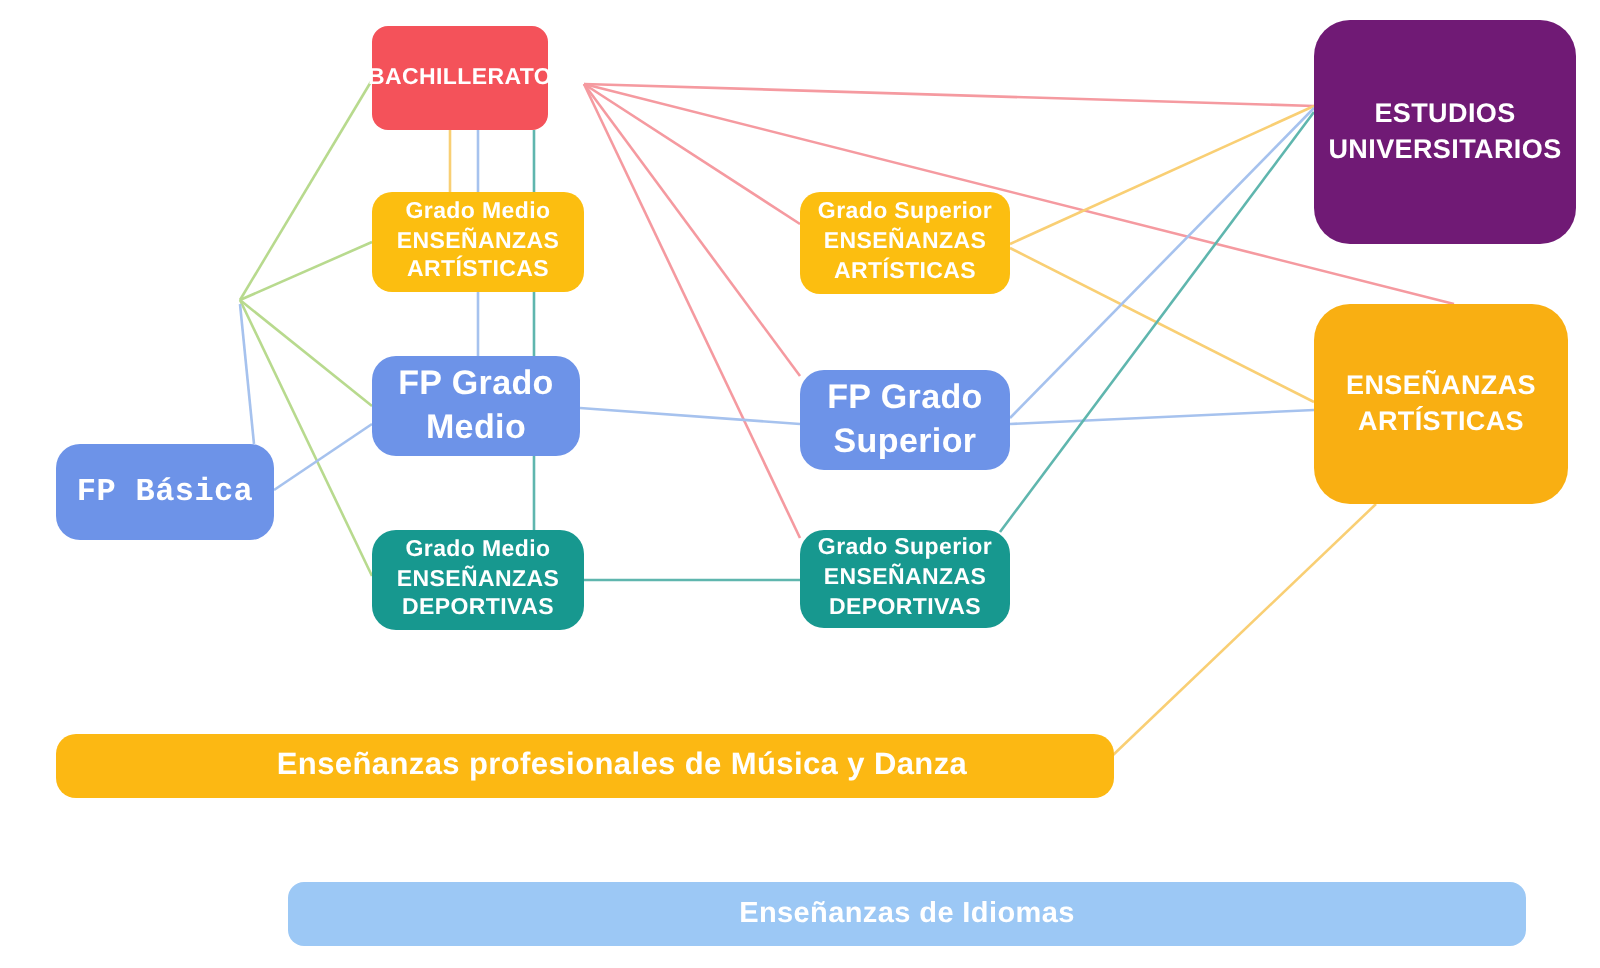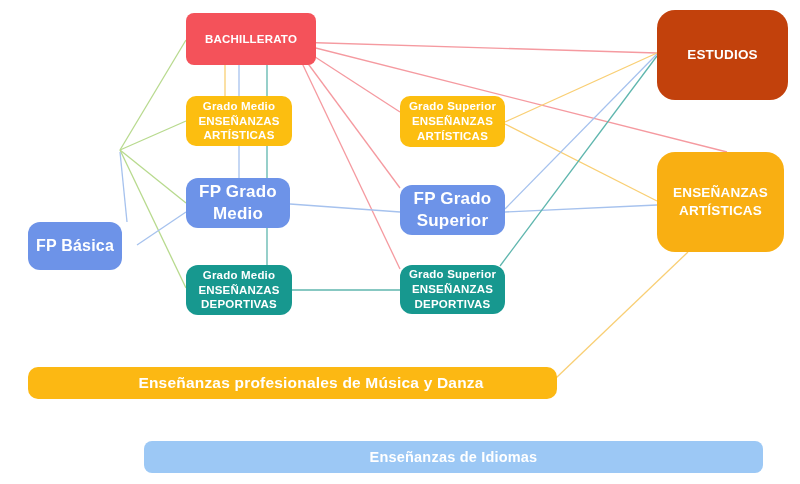--- a/index.html
+++ b/index.html
@@ -61,24 +61,24 @@
       <line x1="292" y1="42" x2="400" y2="269" stroke="#f59aa0" stroke-width="1.3"></line>
       <line x1="290" y1="204" x2="400" y2="212" stroke="#a6c2ee" stroke-width="1.3"></line>
       <line x1="292" y1="290" x2="400" y2="290" stroke="#5fb6ae" stroke-width="1.3"></line>
       <line x1="505" y1="122" x2="657" y2="53" stroke="#f9cf74" stroke-width="1.3"></line>
       <line x1="505" y1="124" x2="657" y2="201" stroke="#f9cf74" stroke-width="1.3"></line>
       <line x1="505" y1="209" x2="657" y2="54" stroke="#a6c2ee" stroke-width="1.3"></line>
       <line x1="505" y1="212" x2="657" y2="205" stroke="#a6c2ee" stroke-width="1.3"></line>
       <line x1="500" y1="266" x2="657" y2="56" stroke="#5fb6ae" stroke-width="1.3"></line>
       <line x1="556" y1="378" x2="688" y2="252" stroke="#f9cf74" stroke-width="1.3"></line>
     </svg>
-    <div class="node" style="left: 28px; top: 222px; width: 94px; height: 48px; border-radius: 12px; background: rgb(109, 147, 232); color: rgb(255, 255, 255); font-size: 16px;">
+    <div class="node" style="left: 28px; top: 222px; width: 109px; height: 48px; border-radius: 12px; background: rgb(109, 147, 232); color: rgb(255, 255, 255); font-size: 16px; font-family: Liberation Mono, monospace;">
       <span>FP Básica</span>
     </div>
-    <div class="node" style="left: 186px; top: 13px; width: 130px; height: 52px; border-radius: 8px; background: rgb(244, 82, 90); color: rgb(255, 255, 255); font-size: 11.5px;">
+    <div class="node" style="left: 186px; top: 13px; width: 88px; height: 52px; border-radius: 8px; background: rgb(244, 82, 90); color: rgb(255, 255, 255); font-size: 11.5px;">
       <span>BACHILLERATO</span>
     </div>
     <div class="node" style="left: 186px; top: 96px; width: 106px; height: 50px; border-radius: 10px; background: rgb(252, 190, 16); color: rgb(255, 255, 255); font-size: 11.5px;">
       <span class="toplabel">Grado Medio</span>
       <span>ENSEÑANZAS</span>
       <span>ARTÍSTICAS</span>
     </div>
     <div class="node" style="left: 186px; top: 178px; width: 104px; height: 50px; border-radius: 12px; background: rgb(109, 147, 232); color: rgb(255, 255, 255); font-size: 17px;">
       <span>FP Grado</span>
       <span>Medio</span>
@@ -95,22 +95,23 @@
     </div>
     <div class="node" style="left: 400px; top: 185px; width: 105px; height: 50px; border-radius: 12px; background: rgb(109, 147, 232); color: rgb(255, 255, 255); font-size: 17px;">
       <span>FP Grado</span>
       <span>Superior</span>
     </div>
     <div class="node" style="left: 400px; top: 265px; width: 105px; height: 49px; border-radius: 12px; background: rgb(23, 152, 143); color: rgb(255, 255, 255); font-size: 11.5px;">
       <span class="toplabel">Grado Superior</span>
       <span>ENSEÑANZAS</span>
       <span>DEPORTIVAS</span>
     </div>
-    <div class="node" style="left: 657px; top: 10px; width: 131px; height: 90px; border-radius: 18px; background: #c2410c; color: rgb(255, 255, 255); font-size: 13.5px;">
+    <div class="node" style="left: 657px; top: 10px; width: 131px; height: 112px; border-radius: 18px; background: #701a75; color: rgb(255, 255, 255); font-size: 13.5px;">
       <span>ESTUDIOS</span>
+      <span>UNIVERSITARIOS</span>
     </div>
     <div class="node" style="left: 657px; top: 152px; width: 127px; height: 100px; border-radius: 18px; background: rgb(249, 175, 18); color: rgb(255, 255, 255); font-size: 13.5px;">
       <span>ENSEÑANZAS</span>
       <span>ARTÍSTICAS</span>
     </div>
     <div class="node" style="left: 28px; top: 367px; width: 529px; height: 32px; border-radius: 10px; background: rgb(252, 184, 19); color: rgb(255, 255, 255); font-size: 15.5px; padding-left: 37px;">
       <span>Enseñanzas profesionales de Música y Danza</span>
     </div>
     <div class="node" style="left: 144px; top: 441px; width: 619px; height: 32px; border-radius: 8px; background: rgb(156, 200, 245); color: rgb(255, 255, 255); font-size: 14.5px; justify-content: center;">
       <span>Enseñanzas de Idiomas</span>

